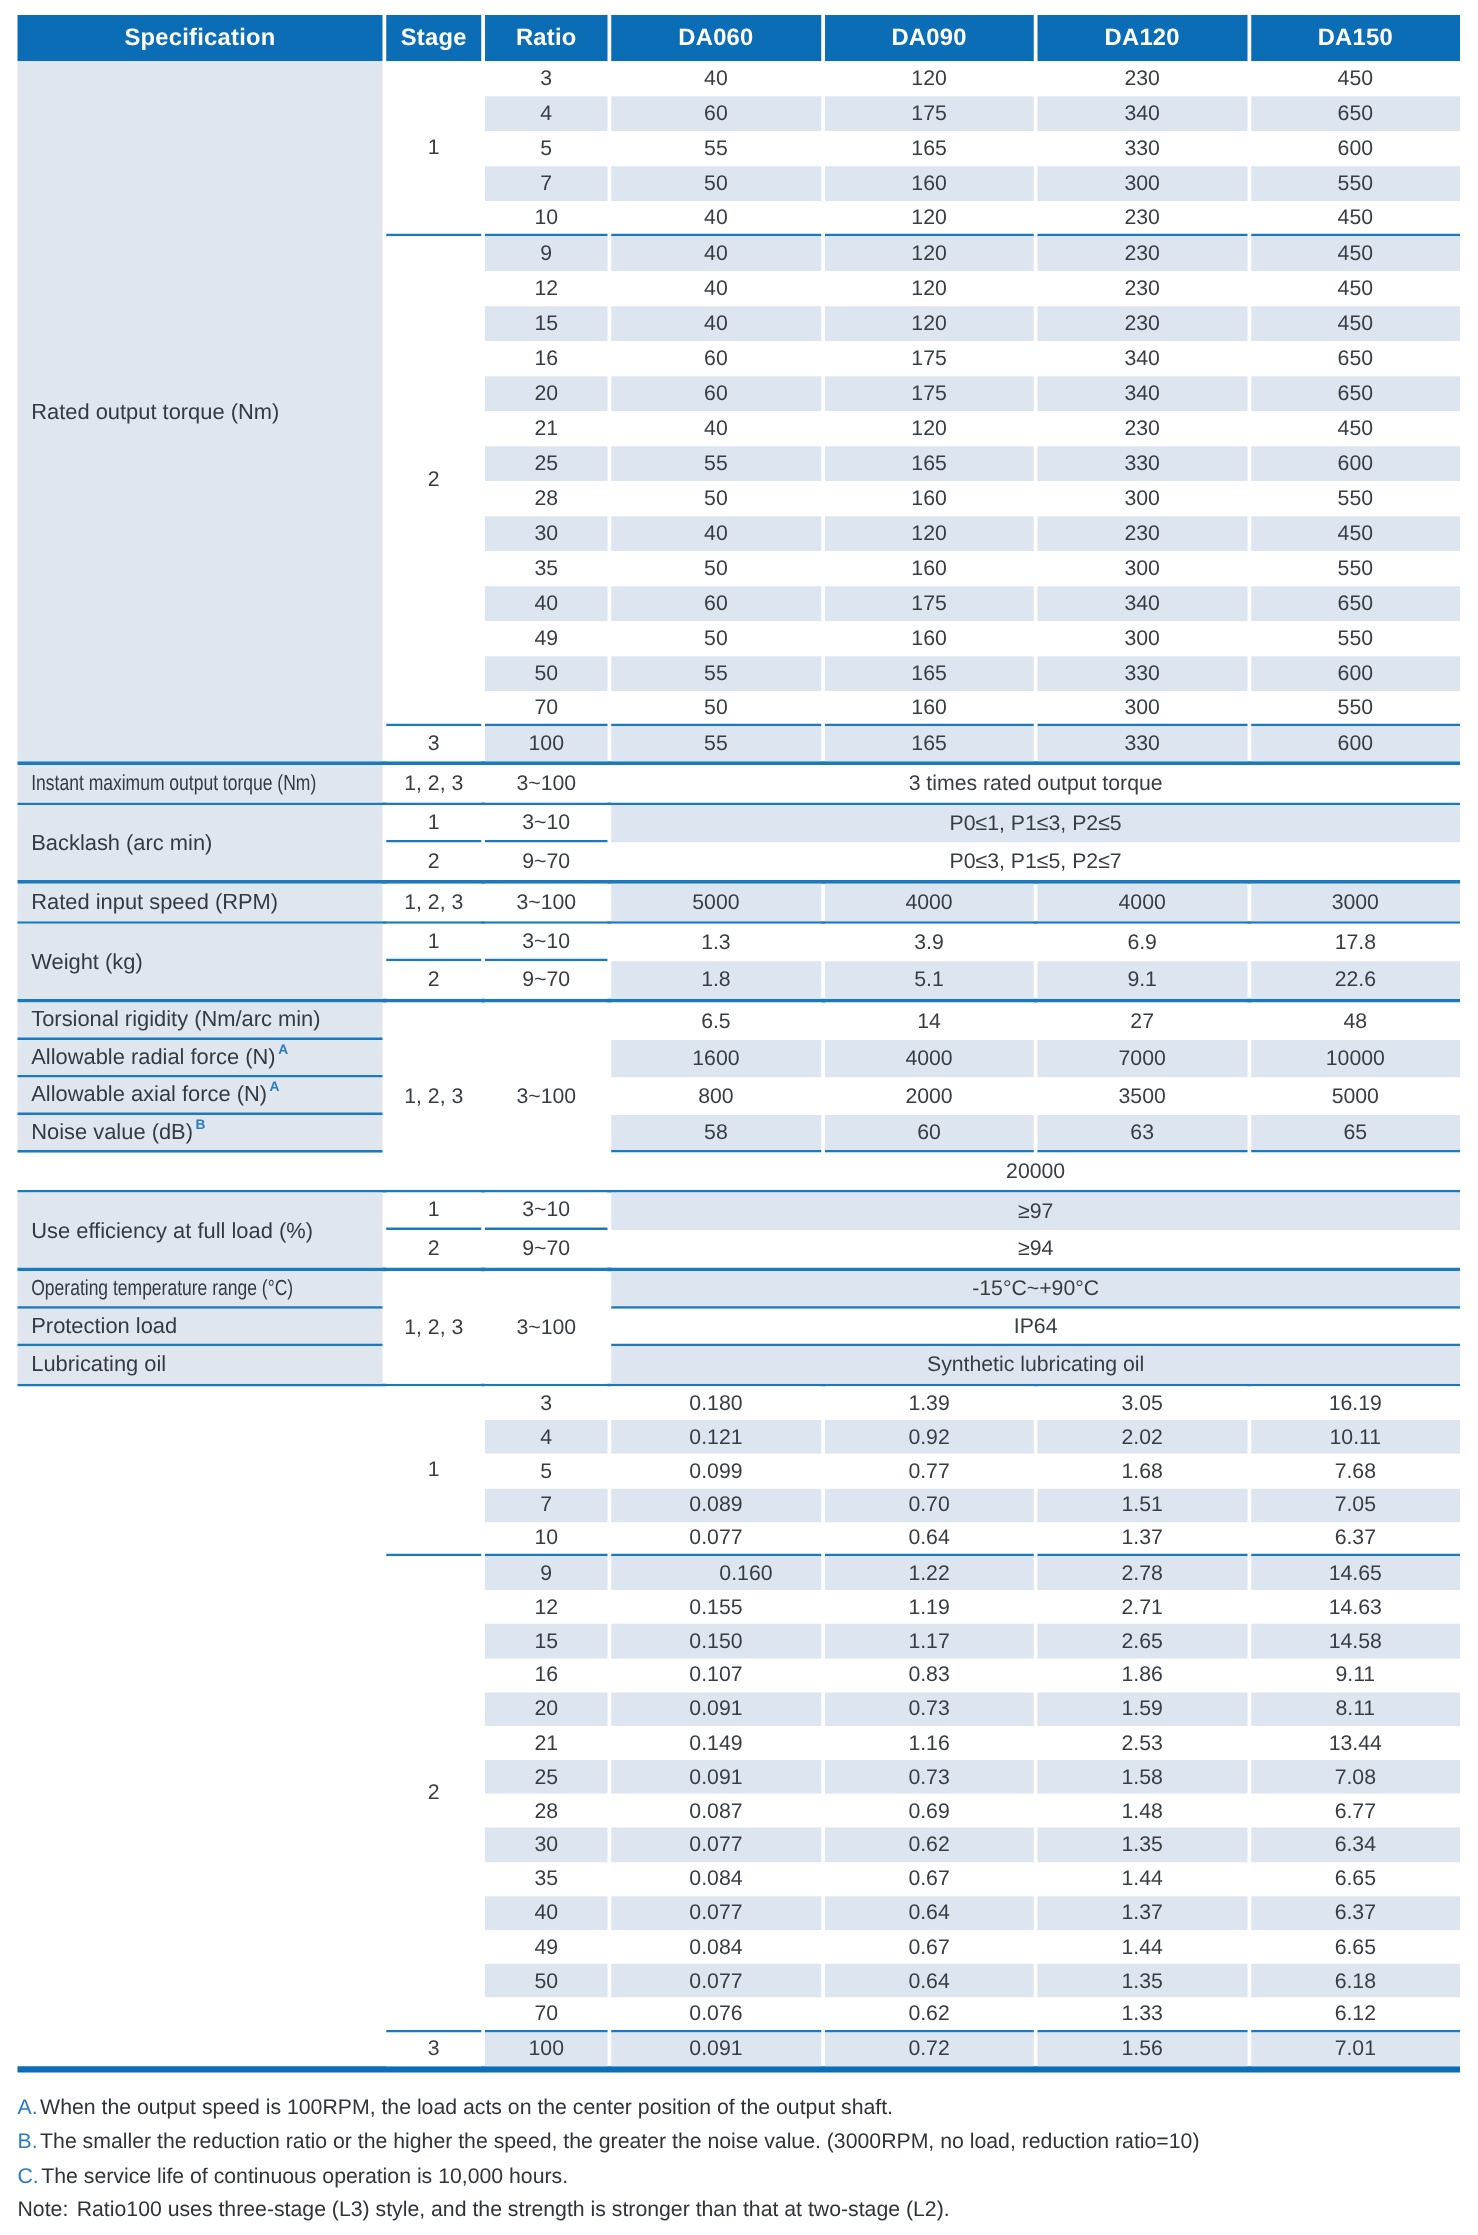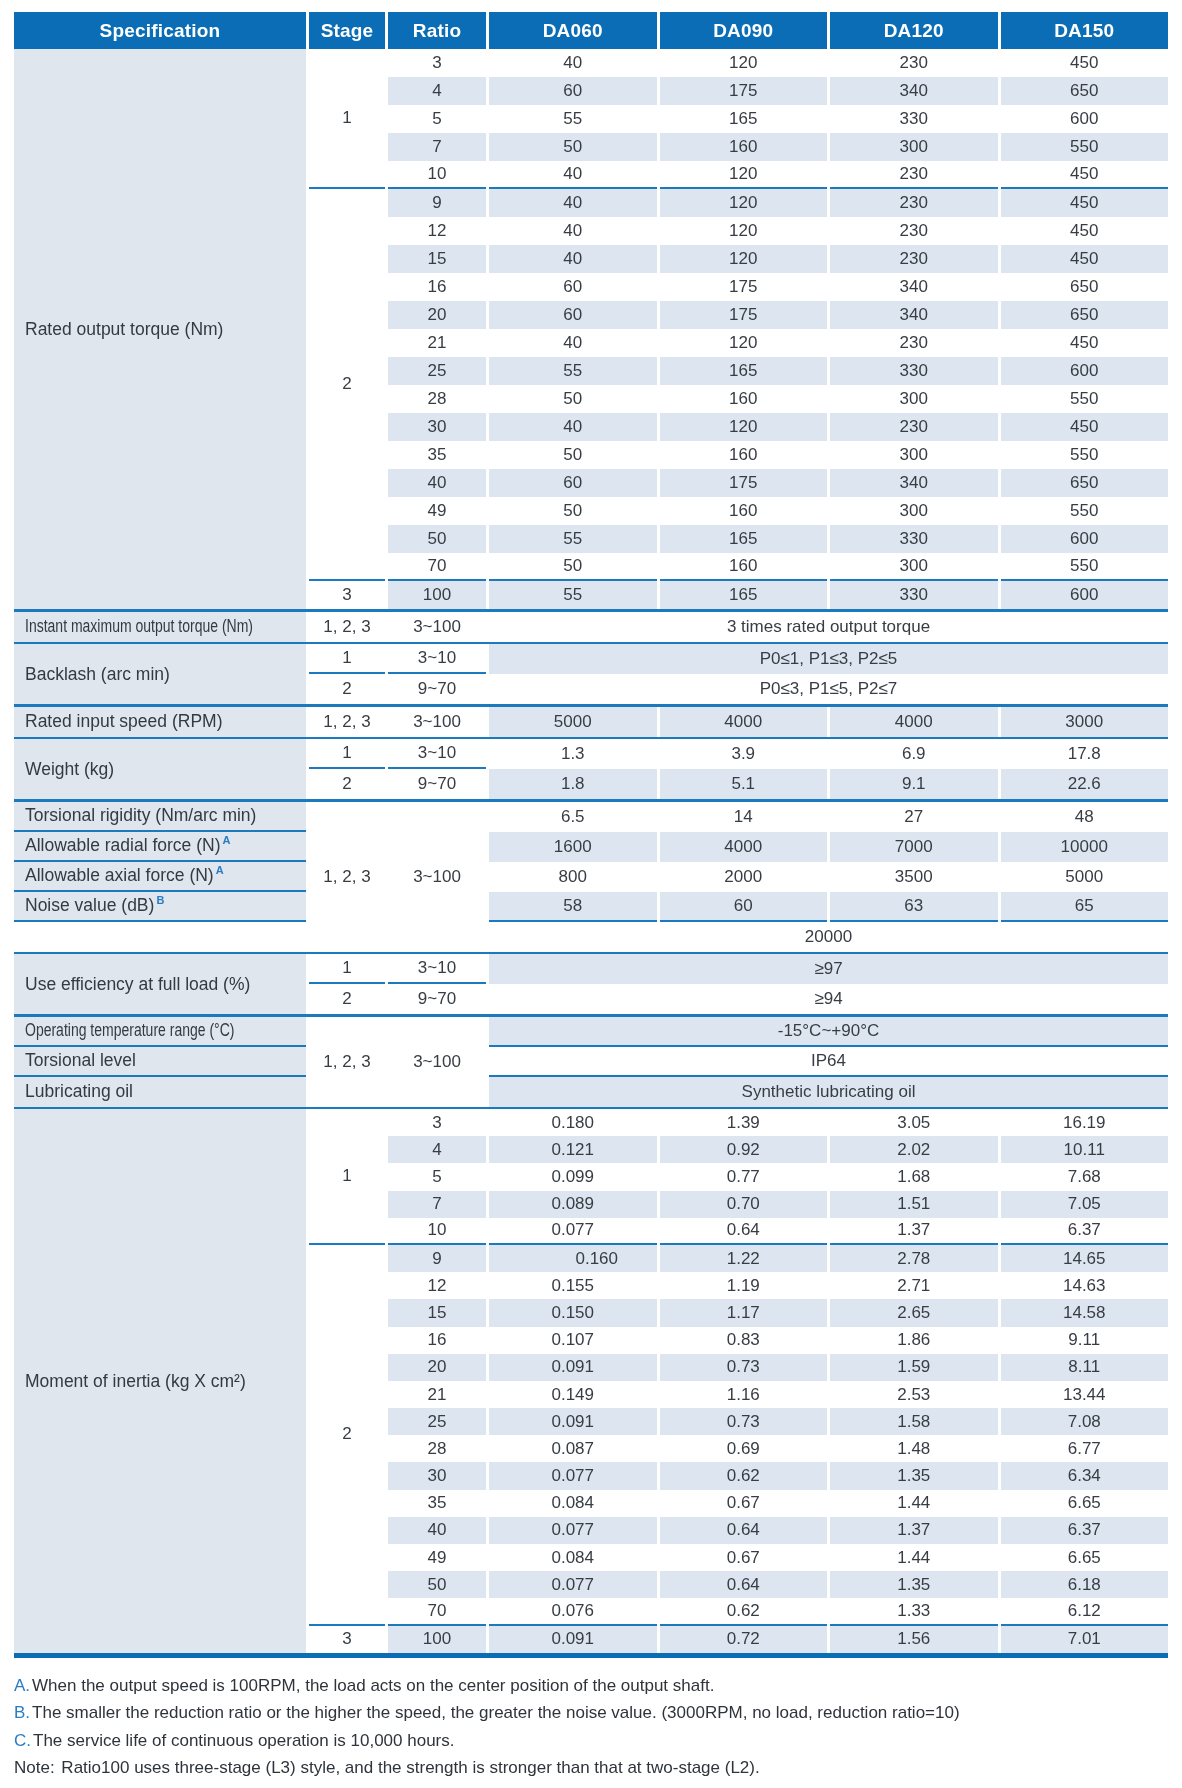--- a/index.html
+++ b/index.html
@@ -256,36 +256,33 @@
         <div class="cell merged shaded" style="grid-area: 1 / 4 / auto / -1;">≥97</div>
         <div class="cell ratio" style="grid-area: 2 / 3;">9~70</div>
         <div class="cell merged" style="grid-area: 2 / 4 / auto / -1;">≥94</div>
       </div>
       <div class="hline"></div>
       <div class="section" style="grid-auto-rows: 30px;">
         <div class="cell spec spec-div" style="grid-area: 1 / 1 / span 1;">
           <span class="lbl fit">Operating temperature range (°C)</span>
         </div>
         <div class="cell spec spec-div" style="grid-area: 2 / 1 / span 1;">
-          <span class="lbl">Torsional level</span>
+          <span class="lbl">Protection load</span>
         </div>
         <div class="cell spec" style="grid-area: 3 / 1 / span 1;">
           <span class="lbl">Lubricating oil</span>
         </div>
         <div class="cell stage" style="grid-area: 1 / 2 / span 3;">1, 2, 3</div>
         <div class="cell ratio" style="grid-area: 1 / 3 / span 3;">3~100</div>
         <div class="cell merged data-div shaded" style="grid-area: 1 / 4 / auto / -1;">-15°C~+90°C</div>
         <div class="cell merged data-div" style="grid-area: 2 / 4 / auto / -1;">IP64</div>
         <div class="cell merged shaded" style="grid-area: 3 / 4 / auto / -1;">Synthetic lubricating oil</div>
       </div>
       <div class="hline"></div>
       <div class="section" style="grid-auto-rows: 27.2px;">
-        <div class="cell spec" style="grid-area: 1 / 1 / span 20;">
-          <span class="lbl">Moment of inertia (kg X cm²)</span>
-        </div>
         <div class="cell stage grp-div" style="grid-area: 1 / 2 / span 5;">1</div>
         <div class="cell stage grp-div" style="grid-area: 6 / 2 / span 14;">2</div>
         <div class="cell stage" style="grid-area: 20 / 2 / span 1;">3</div>
         <div class="cell ratio" style="grid-area: 1 / 3;">3</div>
         <div class="cell val" style="grid-area: 1 / 4;">0.180</div>
         <div class="cell val" style="grid-area: 1 / 5;">1.39</div>
         <div class="cell val" style="grid-area: 1 / 6;">3.05</div>
         <div class="cell val" style="grid-area: 1 / 7;">16.19</div>
         <div class="cell ratio shaded" style="grid-area: 2 / 3;">4</div>
         <div class="cell val shaded" style="grid-area: 2 / 4;">0.121</div>

